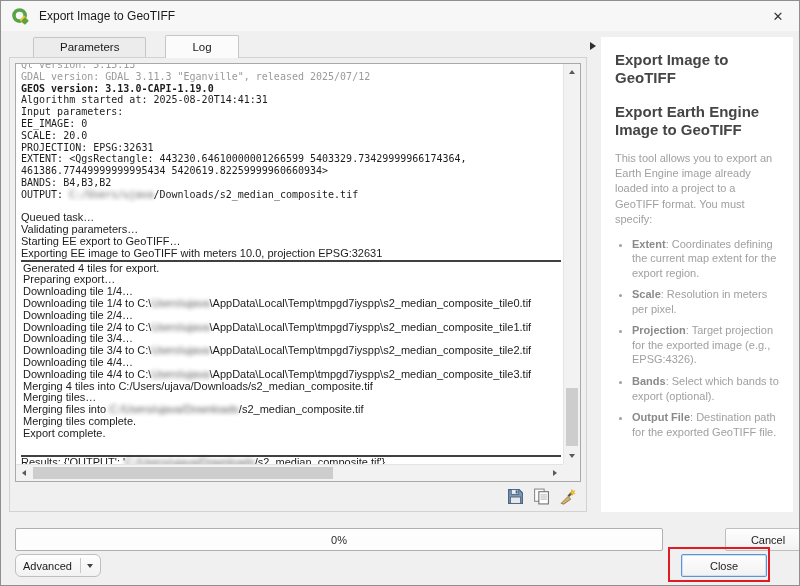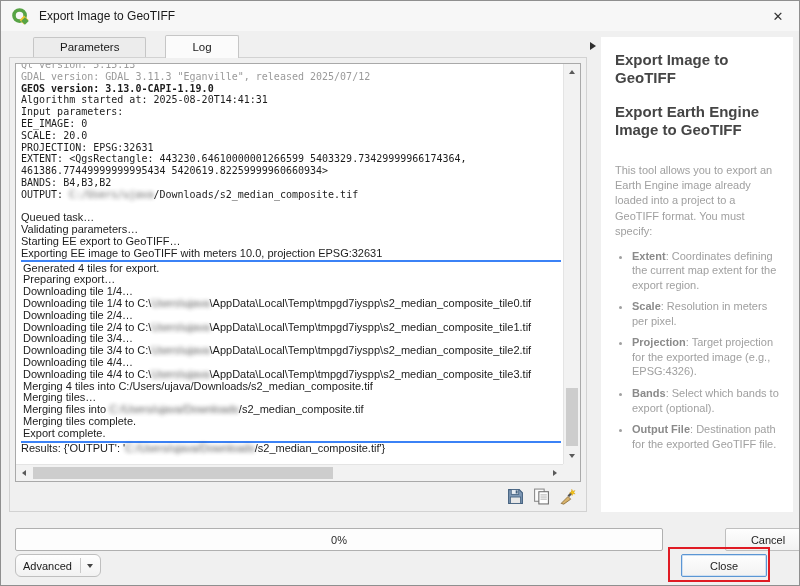--- a/index.html
+++ b/index.html
@@ -23,21 +23,21 @@
   
   .log-box{position:absolute;left:14px;top:62px;width:566px;height:419px;box-sizing:border-box;
     background:#fff;border:1px solid #a9a9a9;overflow:hidden;}
   .log-content{position:absolute;left:5px;top:-5px;width:540px;height:410px;overflow:hidden;}
   .log-line{white-space:pre;line-height:11.8px;font-size:11px;color:#1c1c1c;}
   .log-line.mono{font-family:"DejaVu Sans Mono",monospace;font-size:10px;}
   .log-line.sans{font-family:"Liberation Sans",sans-serif;font-size:11px;}
   .log-line.dim{color:#9a9a9a;}
   .log-line.strong{font-weight:bold;}
   .redacted{filter:blur(2px);opacity:.75;}
-  .red-annotation{box-sizing:border-box;border:2px solid #3b82f6;width:549px;margin-left:-2px;padding:1px 0 1px 2px;}
+  .red-annotation{box-sizing:border-box;border:2px solid #404040;width:549px;margin-left:-2px;padding:1px 0 15px 2px;}
   
   .vscroll{position:absolute;right:0;top:0;width:17px;height:calc(100% - 17px);background:#f2f2f2;border-left:1px solid #e4e4e4;box-sizing:border-box;}
   .hscroll{position:absolute;left:0;bottom:0;height:17px;width:calc(100% - 17px);background:#f2f2f2;border-top:1px solid #e4e4e4;box-sizing:border-box;}
   .sb-corner{position:absolute;right:0;bottom:0;width:17px;height:17px;background:#f2f2f2;}
   .sb-btn{position:absolute;width:16px;height:16px;display:flex;align-items:center;justify-content:center;cursor:pointer;}
   .vscroll .up{top:0;left:0;} .vscroll .down{bottom:0;left:0;}
   .hscroll .left{left:0;top:0;} .hscroll .right{right:0;top:0;}
   .vthumb{position:absolute;left:2px;right:2px;bottom:18px;height:58px;background:#cdcdcd;cursor:pointer;}
   .hthumb{position:absolute;top:2px;bottom:2px;left:17px;width:300px;background:#cdcdcd;cursor:pointer;}
   .tri-up{width:0;height:0;border-left:3.5px solid transparent;border-right:3.5px solid transparent;border-bottom:4.5px solid #5a5a5a;}
@@ -47,21 +47,21 @@
   
   .log-toolbar{position:absolute;top:486px;right:222px;display:flex;gap:6px;}
   .icon-btn{width:20px;height:20px;border:none;background:transparent;padding:1px;cursor:pointer;}
   
   .collapse-tri{position:absolute;left:589px;top:41px;width:0;height:0;cursor:pointer;
     border-top:4px solid transparent;border-bottom:4px solid transparent;border-left:6px solid #2e2e2e;}
   .sidebar{position:absolute;left:600px;top:36px;width:192px;height:475px;box-sizing:border-box;
     background:#fff;padding:8px 14px;overflow:hidden;}
   .sidebar h1,.sidebar h2{font-size:15px;font-weight:bold;color:#454545;line-height:1.2;margin:6px 0 0;}
   .sidebar h2{margin-top:16px;}
-  .sidebar p{font-size:11px;color:#a0a0a0;line-height:1.38;margin:24px 0 0;}
+  .sidebar p{font-size:11px;color:#a0a0a0;line-height:1.38;margin:12px 0 0;}
   .sidebar ul{margin:10px 0 0;padding-left:17px;color:#a0a0a0;}
   .sidebar li{font-size:11px;line-height:1.32;margin-bottom:7px;}
   .sidebar .term{font-weight:bold;color:#8a8a8a;}
   .sidebar .desc{color:#a0a0a0;}
   
   .progress{position:absolute;left:14px;top:527px;width:648px;height:23px;box-sizing:border-box;
     border:1px solid #b0b0b0;background:#fdfdfd;border-radius:2px;
     display:flex;align-items:center;justify-content:center;font-size:11px;color:#2b2b2b;}
   .btn{position:absolute;width:86px;height:23px;box-sizing:border-box;border:1px solid #bfbfbf;border-radius:2px;
     background:linear-gradient(#fefefe,#f2f2f2);font-family:"Liberation Sans",sans-serif;font-size:11px;color:#222;cursor:pointer;}

